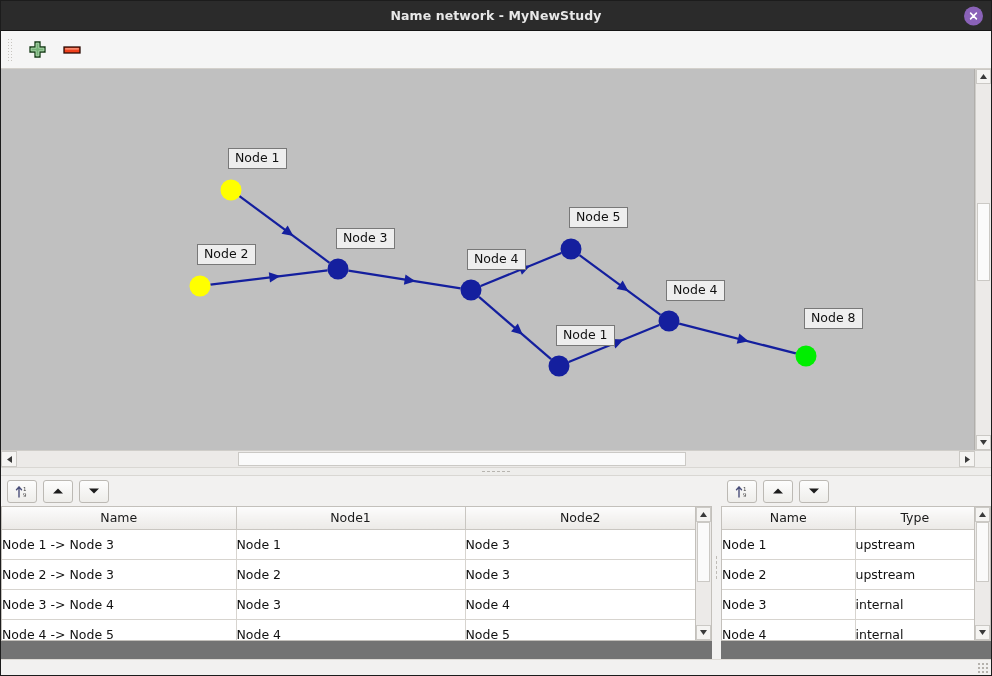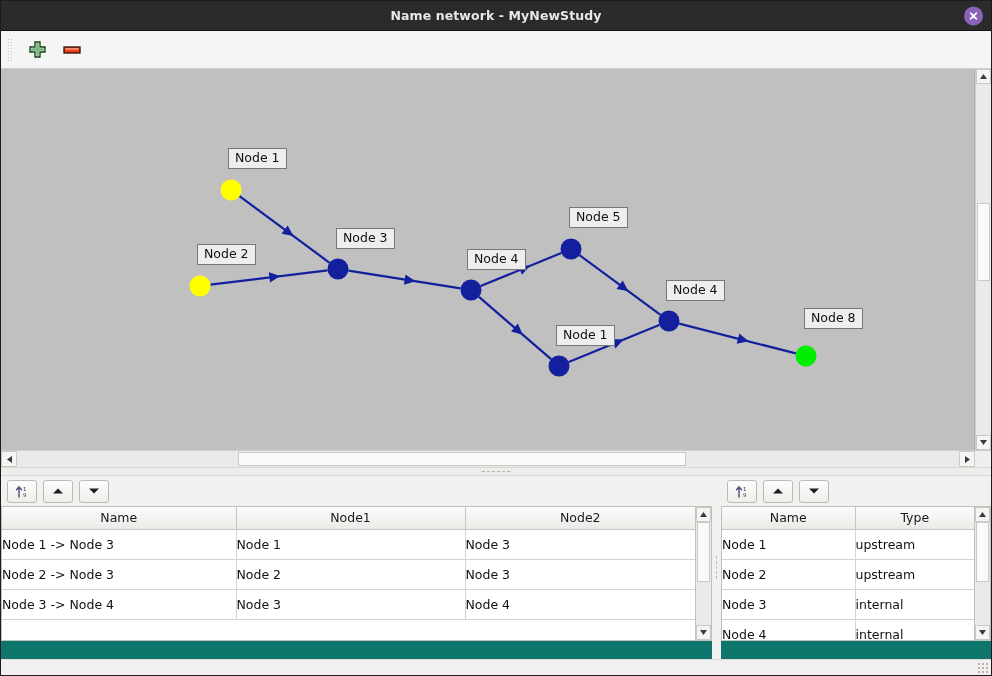--- a/index.html
+++ b/index.html
@@ -166,21 +166,21 @@
     background: linear-gradient(#fdfdfd, #eeedea);
     border: 1px solid #bcb9b4;
     border-radius: 3px;
     display: flex; align-items: center; justify-content: center;
     cursor: pointer;
   }
   .table-area {
     flex: 1; min-height: 0;
     display: flex;
     padding: 0 0 0 0;
-    background: #0f766e;
+    background: #737373;
   }
   .table-scrollwrap {
     flex: 1; min-width: 0;
     display: flex; flex-direction: column;
     border: 1px solid #c3c0bb;
     background: #fff;
     overflow: hidden;
     margin-bottom: 18px;
   }
   .tbl { width: 100%; border-collapse: collapse; table-layout: fixed; }
@@ -388,20 +388,25 @@
                 <tr>
                   <td>Node 2 -&gt; Node 3</td>
                   <td>Node 2</td>
                   <td style="border-right: none;">Node 3</td>
                 </tr>
                 <tr>
                   <td>Node 3 -&gt; Node 4</td>
                   <td>Node 3</td>
                   <td style="border-right: none;">Node 4</td>
                 </tr>
+                <tr>
+                  <td>Node 4 -&gt; Node 5</td>
+                  <td>Node 4</td>
+                  <td style="border-right: none;">Node 5</td>
+                </tr>
               </tbody>
           </table>
         </div>
         <div class="tbl-vscroll">
           <div class="sb-arrow">
             <svg width="9" height="7" viewBox="0 0 9 7">
               <path d="M4.5 1 L8 6 L1 6 Z" fill="#3a3a3a"></path>
             </svg>
           </div>
           <div class="sb-track">

